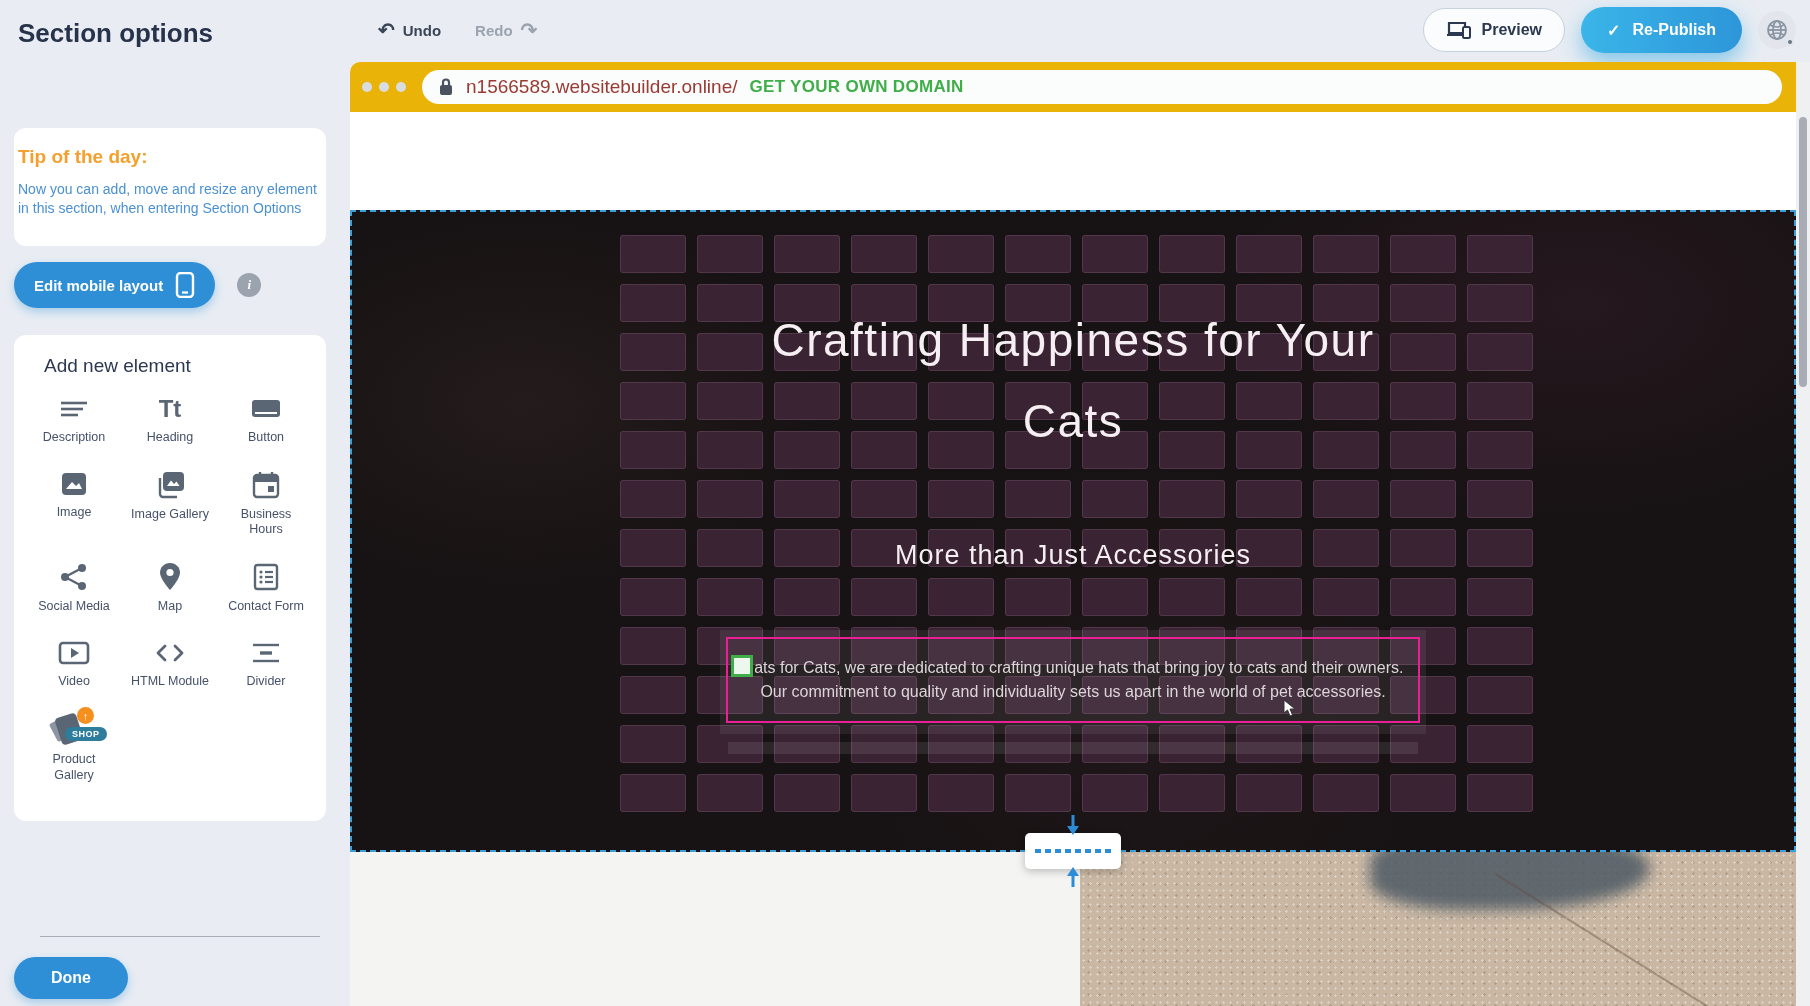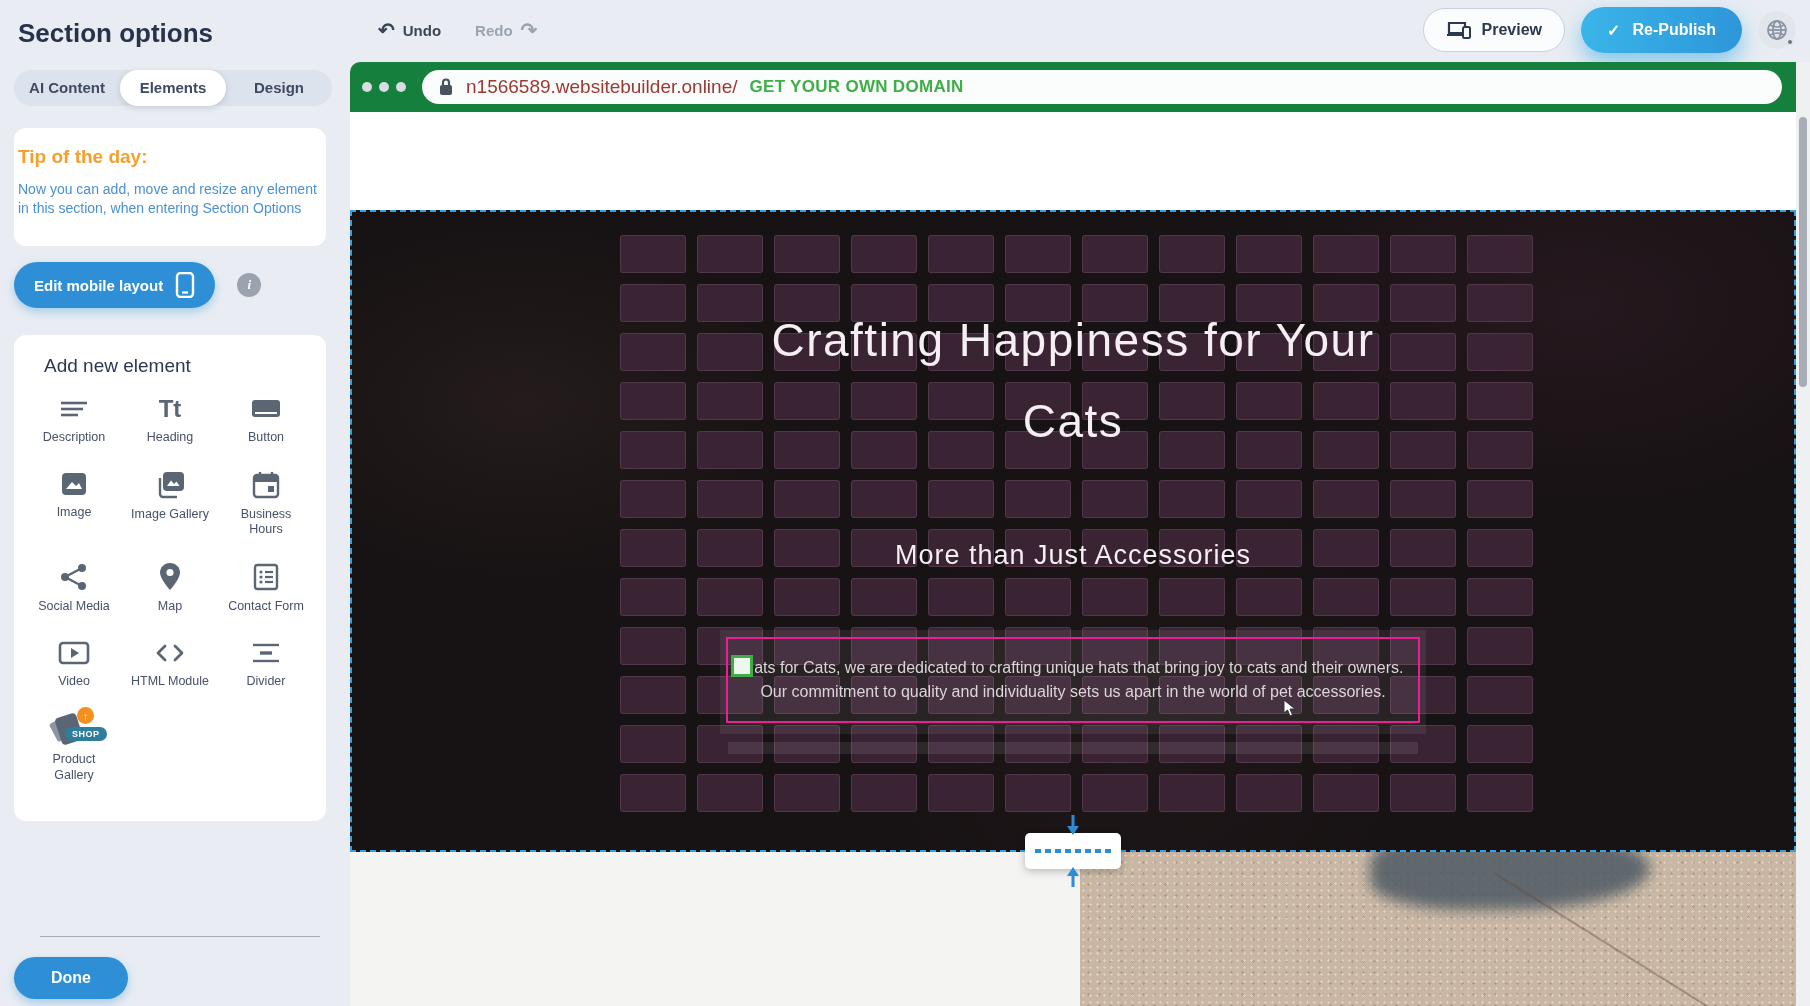--- a/index.html
+++ b/index.html
@@ -42,21 +42,21 @@
   .tb-redo { color:#9aa3ae; }
   .tb-arrow { font-size:20px; line-height:1; }
   .topbar-right { position:absolute; right:14px; top:7px; display:flex; align-items:center; gap:16px; }
   .btn-preview { display:flex; align-items:center; gap:10px; height:44px; padding:0 22px; border-radius:22px; background:#fbfcfd; border:1.5px solid #c9d1dc; color:#2c3850; font-size:16px; font-weight:700; cursor:pointer; font-family:inherit; }
   .btn-republish { display:flex; align-items:center; gap:12px; height:46px; padding:0 26px; border-radius:23px; border:none; background:linear-gradient(90deg,#3ab5e9,#2d96d9); color:#fff; font-size:16px; font-weight:700; cursor:pointer; box-shadow:0 10px 22px rgba(49,166,224,.55); font-family:inherit; }
   .globe-btn { width:38px; height:38px; border-radius:50%; background:#e2e6ec; border:none; display:flex; align-items:center; justify-content:center; cursor:pointer; position:relative; }
   .globe-badge { position:absolute; right:2px; bottom:3px; width:8px; height:8px; border-radius:50%; background:#6b7684; border:2px solid #e2e6ec; }
 
   
   .browser { position:absolute; left:350px; top:62px; width:1446px; height:944px; background:#fff; border-radius:10px 0 0 0; overflow:hidden; }
-  .chrome-bar { position:relative; height:50px; background:#15803d; display:flex; align-items:center; }
+  .chrome-bar { position:relative; height:50px; background:#eab308; display:flex; align-items:center; }
   .win-dots { display:flex; gap:7px; margin:0 16px 0 12px; }
   .win-dots i { width:10px; height:10px; border-radius:50%; background:#d9dde2; }
   .url-pill { flex:1; height:34px; margin-right:14px; background:#fbfcfc; border-radius:17px; display:flex; align-items:center; padding:0 16px; gap:12px; }
   .url-text { font-size:19px; color:#993a33; }
   .domain-cta { font-size:17px; font-weight:700; color:#3fae49; letter-spacing:.3px; cursor:pointer; }
 
   
   .site { position:relative; width:100%; height:894px; }
   .site-header { position:absolute; left:0; top:0; width:100%; height:98px; background:#e64533; display:flex; align-items:center; }
   .logo { margin-left:30px; color:#fff; font-size:25px; font-weight:700; letter-spacing:.5px; transform:scaleX(.82); transform-origin:left center; white-space:nowrap; }
@@ -107,25 +107,20 @@
   .scroll-thumb { position:absolute; left:3px; top:55px; width:8px; height:270px; border-radius:4px; background:#a8adb5; }
 
   svg { vertical-align:middle; }
 </style>
 </head>
 <body>
 
 <div class="sidebar">
   <div class="panel-title">Section options</div>
 
-  <div class="tabs">
-    <div class="tab">AI Content</div>
-    <div class="tab active">Elements</div>
-    <div class="tab">Design</div>
-  </div>
 
   <div class="card tip-card">
     <div class="tip-title">Tip of the day:</div>
     <div class="tip-body">Now you can add, move and resize any element in this section, when entering Section Options</div>
   </div>
 
   <div class="mobile-row">
     <button class="btn-mobile">
       <span>Edit mobile layout</span>
       <span>

